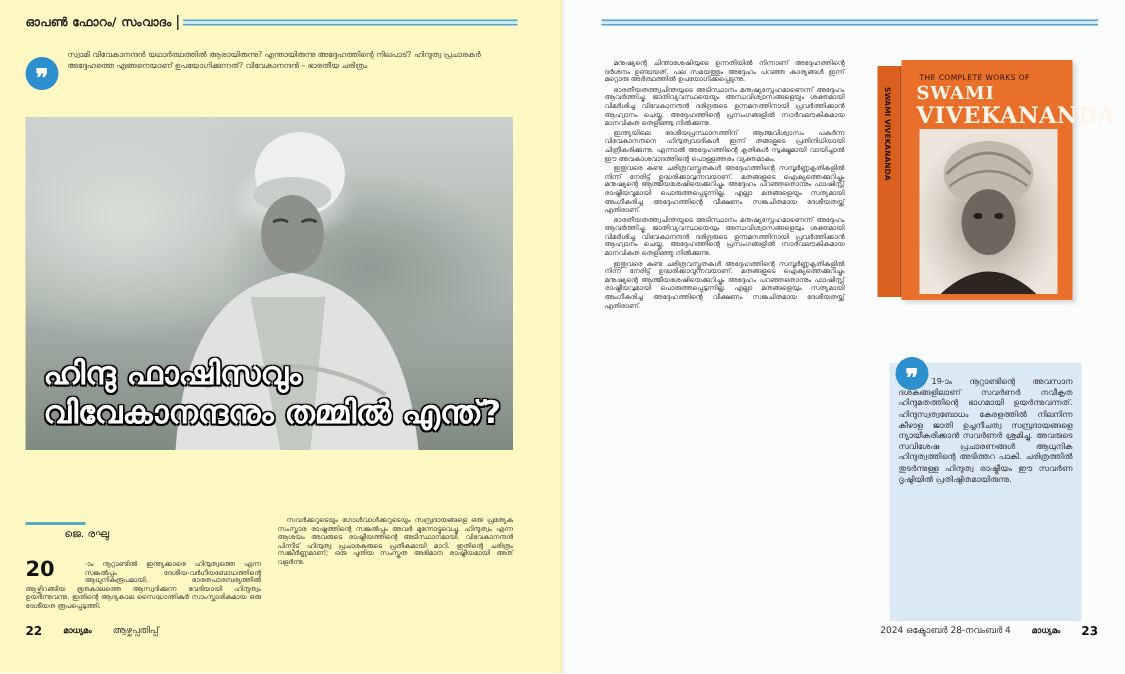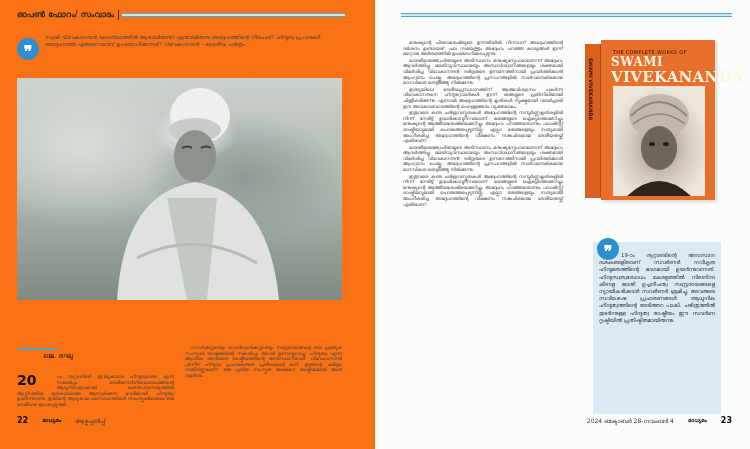--- a/index.html
+++ b/index.html
@@ -1,20 +1,20 @@
 <!DOCTYPE html>
 <html><head>
 <meta charset="utf-8">
 <style>
   * { margin: 0; padding: 0; box-sizing: border-box; }
   html, body { width: 750px; height: 449px; background: #ffffff; overflow: hidden; }
   body { font-family: "DejaVu Sans", sans-serif; color: #2a2a2a; position: relative; }
 
   .spread { position: absolute; inset: 0; display: flex; }
-  .page { position: relative; width: 375px; height: 449px; background: #f97316; }
+  .page { position: relative; width: 375px; height: 449px; background: #fef9c3; }
   .page.right { background: #fbfcfc; }
   .gutter { position: absolute; left: 372px; top: 0; width: 6px; height: 449px;
             background: linear-gradient(to right, rgba(0,0,0,0.00), rgba(0,0,0,0.05), rgba(0,0,0,0.00)); }
 
   
   .section-head { position: absolute; top: 8px; left: 17px; right: 30px; height: 14px; display: flex; align-items: center; }
   .section-label { font-size: 8px; font-weight: bold; color: #222; white-space: nowrap; letter-spacing: 0.2px; }
   .section-pipe { width: 1px; height: 10px; background: #333; margin: 0 3px 0 4px; }
   .rule { flex: 1; height: 4px; border-top: 1.5px solid #5aa6c6; border-bottom: 1.5px solid #5aa6c6; background: #cfe8f2; }
   .right .section-head { left: 26px; right: 18px; }
@@ -103,20 +103,22 @@
 
         <ellipse cx="178" cy="78" rx="21" ry="26" fill="#8d918c"></ellipse>
         <path d="M165 70 q6 -3 10 0" stroke="#3d403d" stroke-width="2" fill="none"></path>
         <path d="M184 70 q6 -3 10 0" stroke="#3d403d" stroke-width="2" fill="none"></path>
 
         <path d="M100 222 C105 150 130 112 178 104 C226 112 255 150 262 222 Z" fill="#dfe2de"></path>
         <path d="M150 120 L170 222 L190 222 L200 120" fill="#c4c8c3"></path>
         <path d="M120 180 Q178 150 240 185" stroke="#b7bbb6" stroke-width="3" fill="none"></path>
       </svg>
       <div class="hero-title">
+        <div>ഹിന്ദു ഫാഷിസവും</div>
+        <div>വിവേകാനന്ദനും തമ്മിൽ എന്ത്?</div>
       </div>
     </div>
 
     <div class="byline-rule"></div>
     <div class="byline">ജെ. രഘു</div>
 
     <div class="col col-l1">
       <span class="drop">20</span>
       <span>-ാം നൂറ്റാണ്ടിൽ ഇന്ത്യക്കാരെ ഹിന്ദുത്വത്തെ എന്ന സങ്കൽപ്പം ദേശീയ-വർഗീയബോധത്തിന്റെ ആധുനികരൂപമായി. ഭാരതപാരമ്പര്യത്തിൽ ആഴ്ന്നിറങ്ങിയ ഭൂതകാലത്തെ ആസ്വദിക്കുന്ന വേദിയായി ഹിന്ദുത്വം ഉയർന്നുവന്നു. ഇതിന്റെ ആദ്യകാല സൈദ്ധാന്തികർ സാംസ്കാരികമായ ഒരു ദേശീയത രൂപപ്പെടുത്തി.</span>
     </div>

